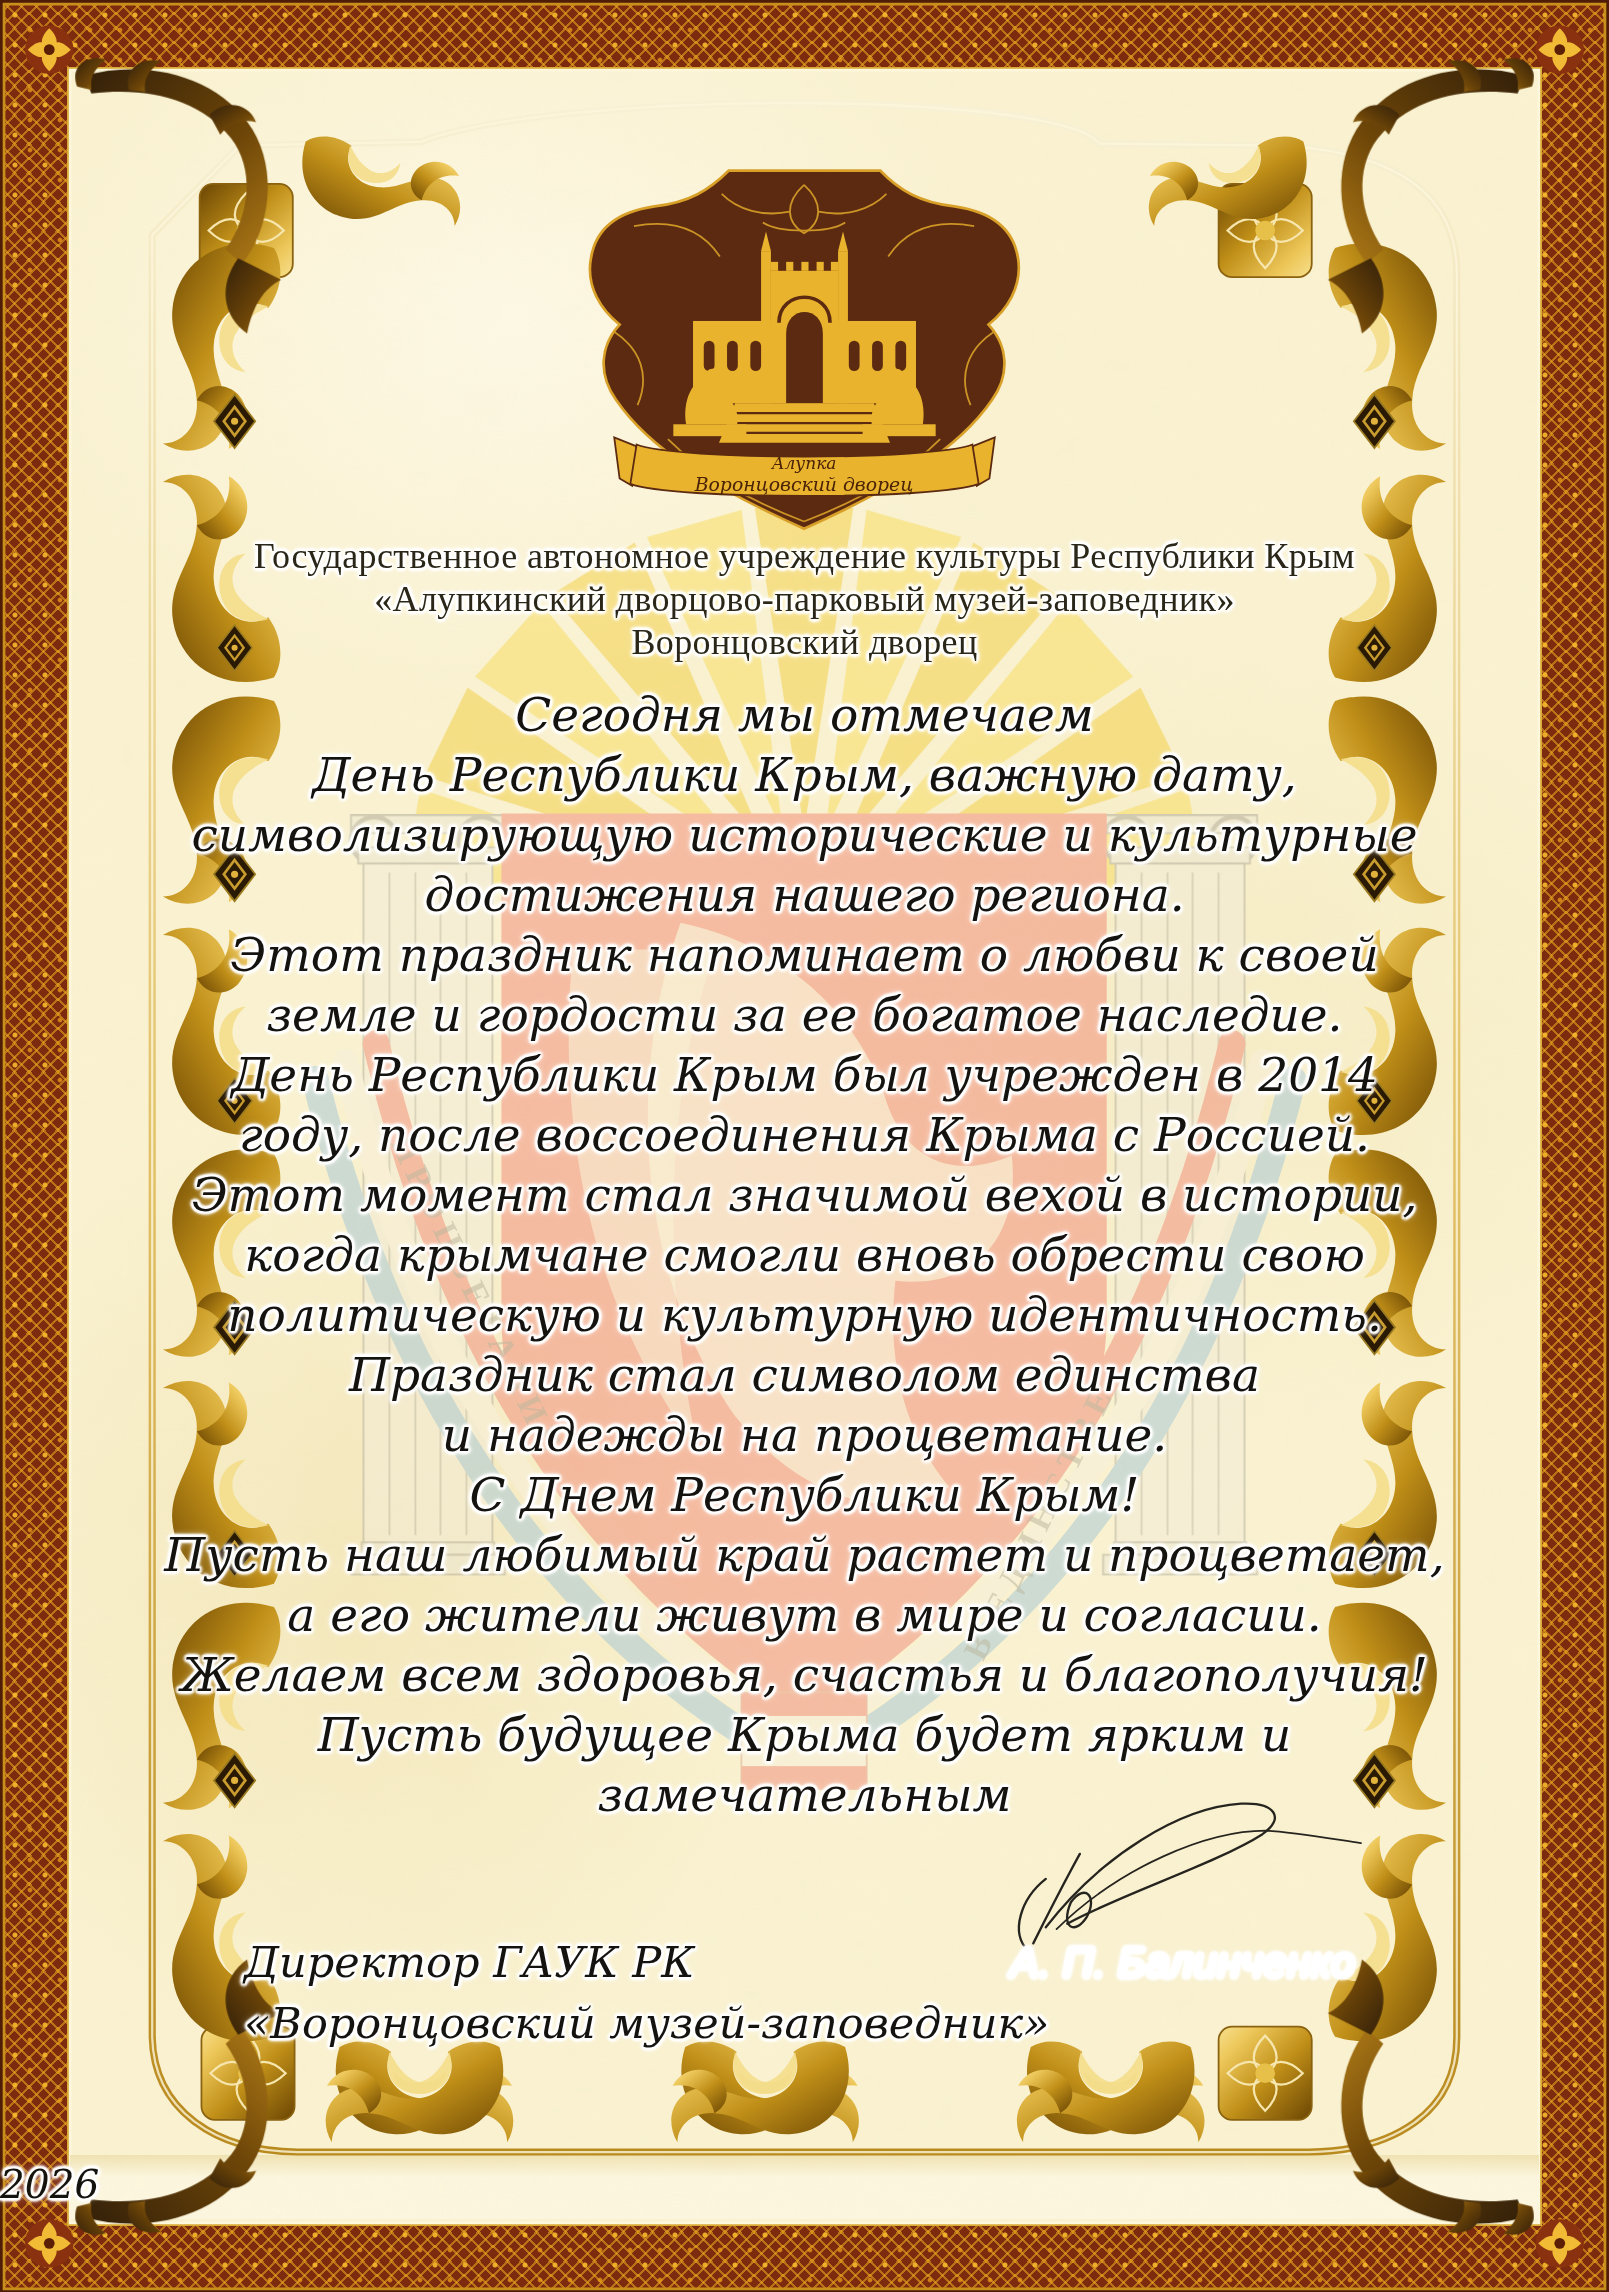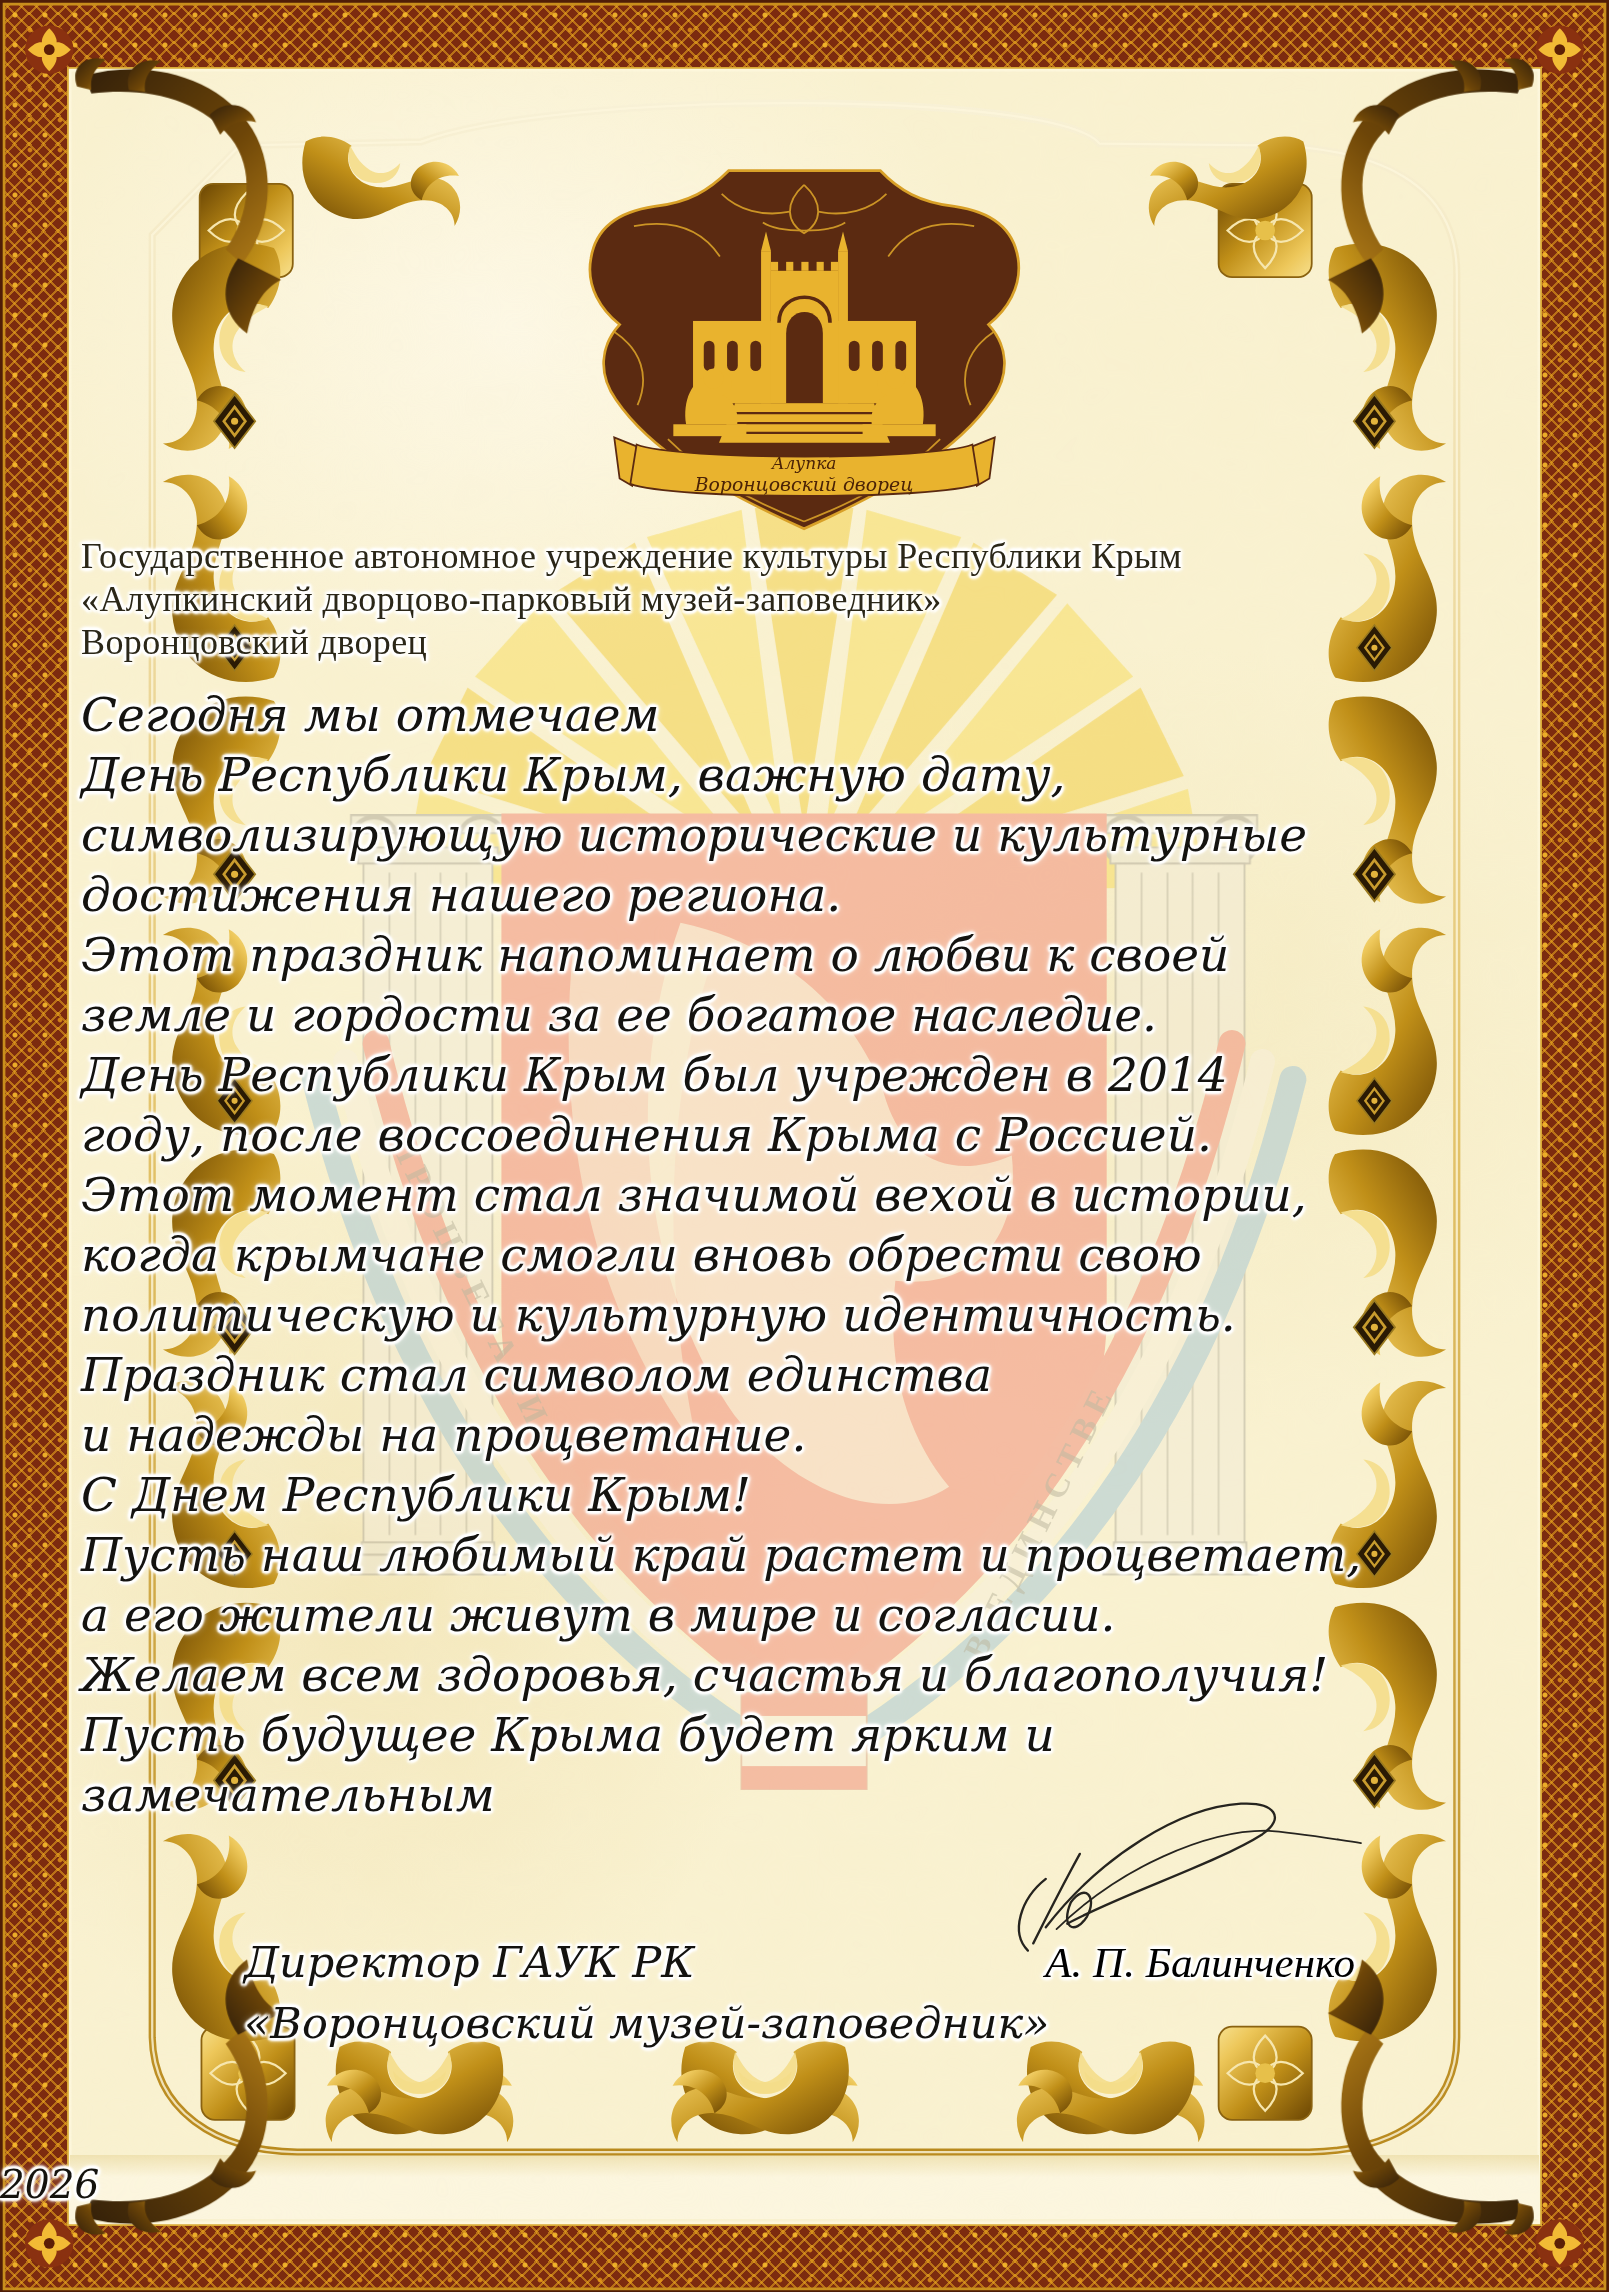--- a/index.html
+++ b/index.html
@@ -19,32 +19,32 @@
   .sheet{position:absolute;left:67px;top:67px;right:67px;bottom:67px;
     background:
       radial-gradient(806px 627px at 30% 12%, #fdf8e6 0%, rgba(253,248,230,0) 60%),
       radial-gradient(896px 716px at 75% 45%, #f5ebc2 0%, rgba(245,235,194,0) 55%),
       radial-gradient(716px 806px at 20% 70%, #f3e6b8 0%, rgba(243,230,184,0) 60%),
       #f9f1cf;
     box-shadow:inset 0 0 0 1.8px #d9aa35, inset 0 0 0 4.5px rgba(253,247,221,.9);}
   .year-band{position:absolute;left:70px;right:70px;top:2155px;height:64px;
     background:linear-gradient(#eee0ad,#fcf6df 35%,#fcf6df);}
   .decor{position:absolute;left:0;top:0;width:1609px;height:2293px;}
-  .txt{position:absolute;left:81px;right:81px;color:#23200f;}
+  .txt{position:absolute;left:81px;right:81px;text-align:center;color:#23200f;}
   .halo{text-shadow:0 0 4.5px #fff,0 0 8px #fff,-1.8px -1.8px 1.8px #fff,1.8px -1.8px 1.8px #fff,
         -1.8px 1.8px 1.8px #fff,1.8px 1.8px 1.8px #fff,-2.7px 0 2.7px #fff,2.7px 0 2.7px #fff,
         0 -2.7px 2.7px #fff,0 2.7px 2.7px #fff;}
   .header{top:535px;font-size:36px;line-height:43px;letter-spacing:0.4px;color:#2b2718;}
   .body-text{top:673px;font-family:"DejaVu Serif",serif;font-style:italic;
         font-size:47px;line-height:60px;color:#141310;margin-top:12px;}
   .sig-left{position:absolute;left:244px;top:1888px;text-align:left;
         font-family:"DejaVu Serif",serif;font-style:italic;font-size:43px;
         line-height:61px;color:#141310;margin-top:44px;}
   .sig-right{position:absolute;right:254px;top:1938px;text-align:right;
-        font-family:Liberation Serif, serif;font-style:italic;font-size:43px;color:#000000;}
+        font-family:Liberation Sans, sans-serif;font-style:italic;font-size:43px;color:#ffffff;}
   .year{position:absolute;left:0;right:0;top:2162px;
         font-family:"DejaVu Serif",serif;font-style:italic;font-size:39px;color:#15130e;}
   .wm-motto{font-family:"Liberation Serif",serif;font-weight:bold;}
 </style>
 </head>
 <body>
 
 <div class="page">
   <div class="border-pattern"></div>
   <div class="sheet"></div>

